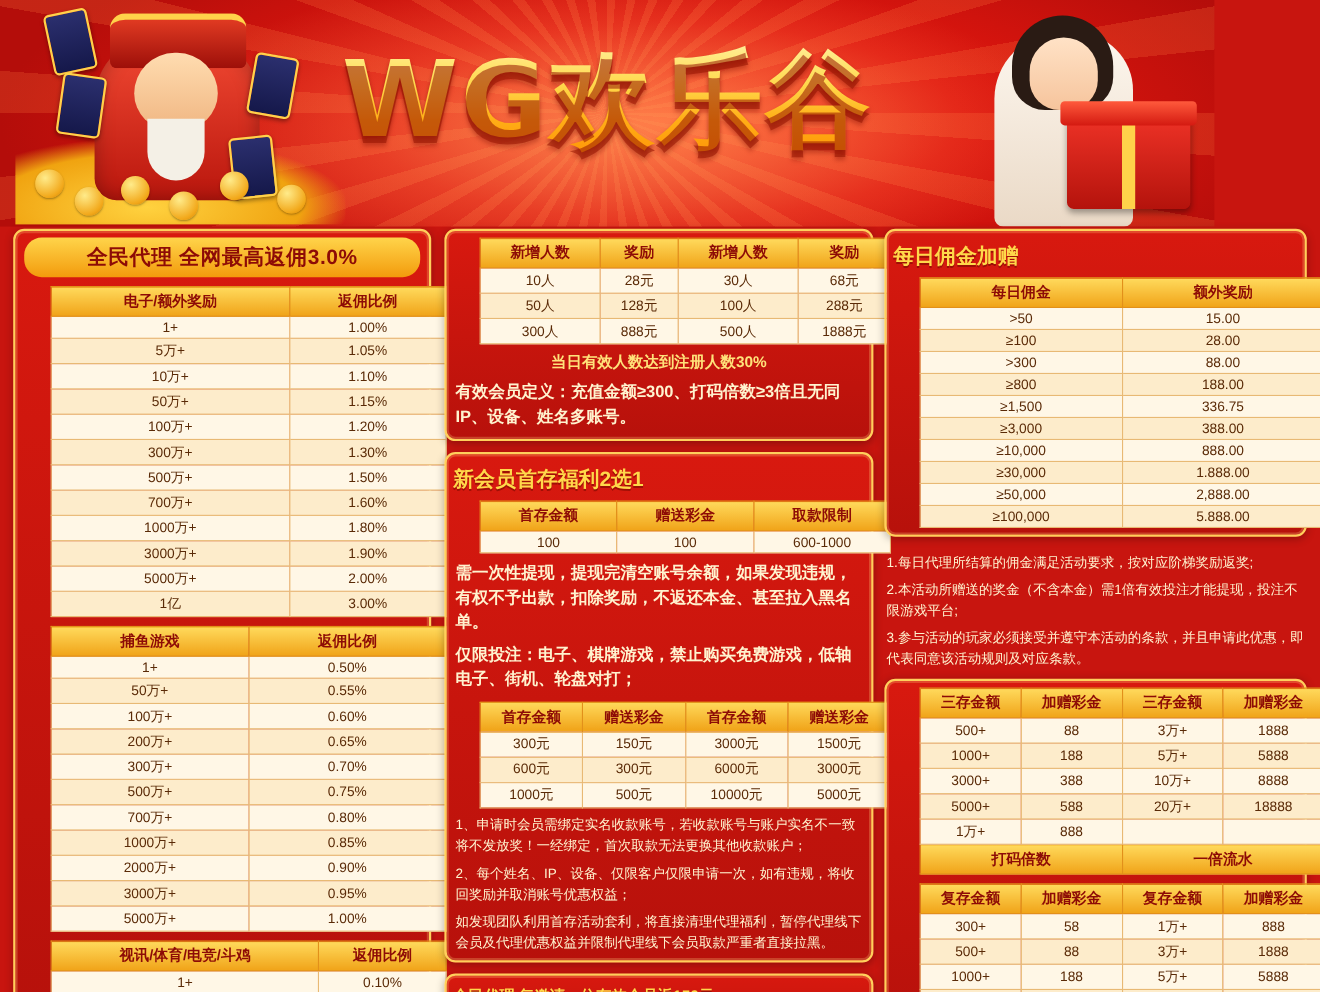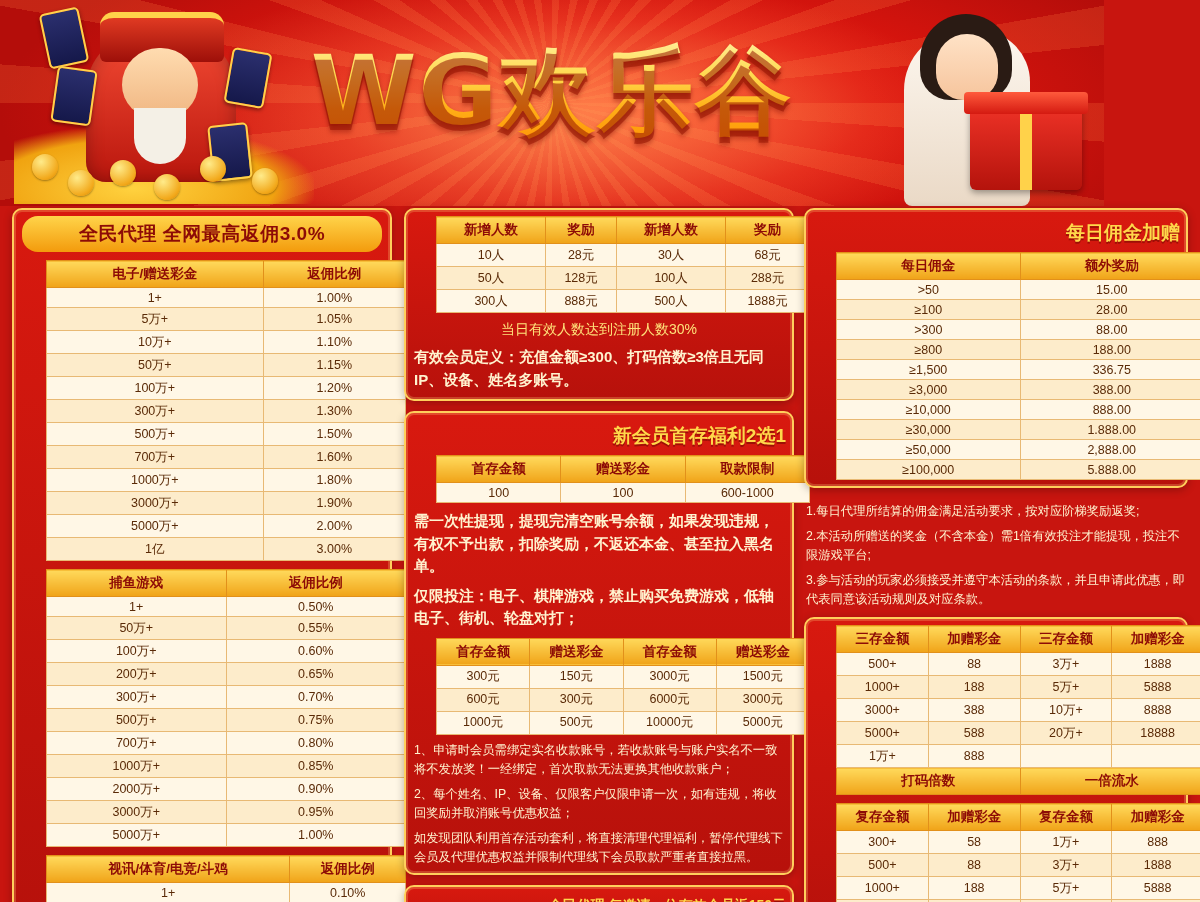--- a/index.html
+++ b/index.html
@@ -103,24 +103,24 @@
     color:#8d0b06; font-weight:bold; font-size:13.5px;
     border:1px solid #e2901a; padding:4px 2px; text-align:center;
   }
   table.t td {
     background:#fff7e6; color:#5a2a07; border:1px solid #e8b974;
     text-align:center; padding:2.5px 2px; font-size:12.5px;
   }
   table.t td.alt { background:#fdeccb; }
   .note { color:#fff3cf; font-size:15px; line-height:1.5; margin:7px 2px 2px;font-weight:bold; }
   .sub-head {
-    text-align:center; color:#ffe27a; font-weight:normal; font-size:14px; margin:8px 0 6px;
+    text-align:center; color:#ffe27a; font-weight:bold; font-size:14px; margin:8px 0 6px;
   }
   .banner-redtext {
-    text-align:right; font-weight:bold; font-size:19px;
+    text-align:left; font-weight:bold; font-size:19px;
     color:#ffd84a; margin:4px 0 6px; text-shadow:0 2px 0 rgba(120,10,0,.6);
   }
   .ol { color:#fff3cf; font-size:12.3px; line-height:1.55; margin:6px 2px 0; }
   .spacer { height:8px; }
 </style>
 </head>
 <body>
 
 <div class="hero">
   <div class="rays"></div>
@@ -155,21 +155,21 @@
   </div>
 </div>
 
 <div class="col" style="left:12px; width:380px;">
   <div class="panel">
     <div class="panel-title">全民代理 全网最高返佣3.0%</div>
 
     <table class="t">
       <thead>
           <tr>
-        <th>电子/赠送彩金</th>
+        <th>电子/额外奖励</th>
         <th>返佣比例</th>
       </tr>
         </thead>
       <tbody>
         <tr>
             <td>1+</td>
             <td>1.00%</td>
           </tr>
         <tr>
             <td class="alt">5万+</td>

